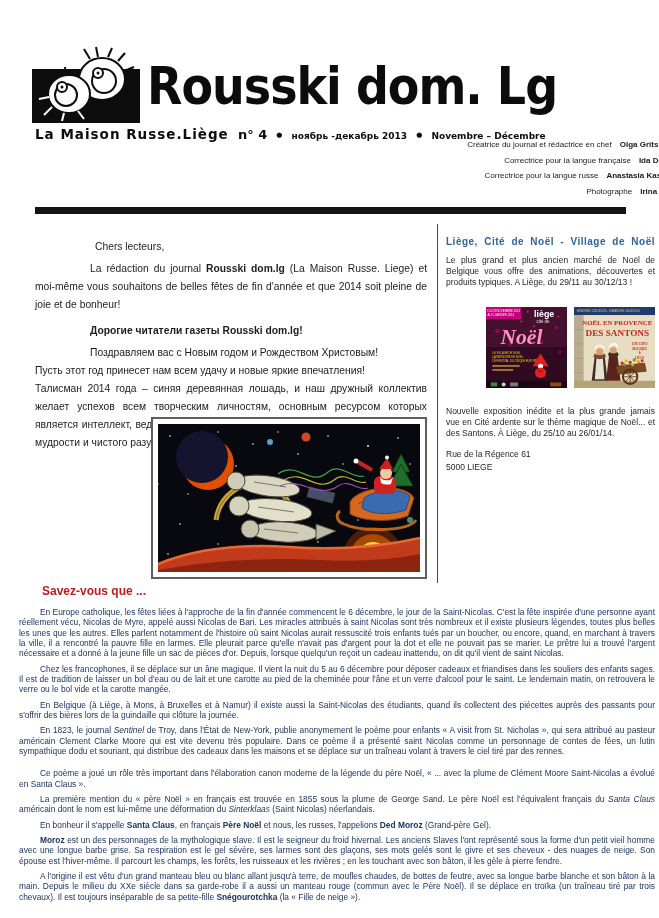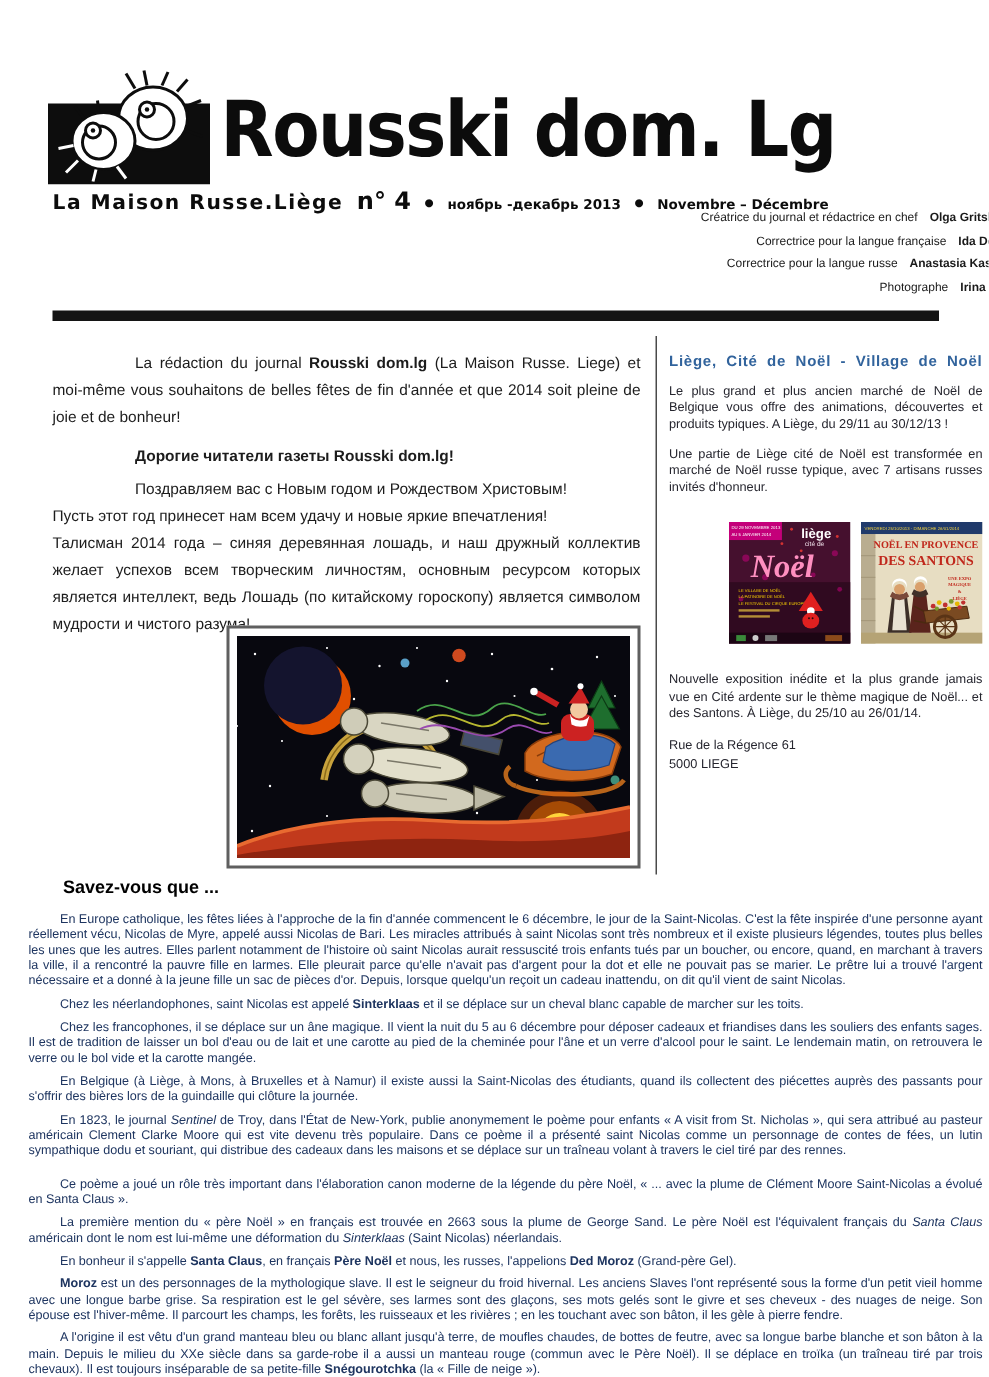--- a/index.html
+++ b/index.html
@@ -13,21 +13,21 @@
     position:absolute; left:147px; top:56px; margin:0;
     font-family:"DejaVu Sans", sans-serif; font-weight:bold;
     font-size:46px; letter-spacing:-1px; color:#0c0c0c; white-space:nowrap;
     transform:scaleY(1.12); transform-origin:top left;
   }
   .issue-line {
     position:absolute; left:35px; top:124px; white-space:nowrap;
     font-family:"DejaVu Sans", sans-serif; color:#0c0c0c;
   }
   .issue-line .brand { font-weight:bold; font-size:13.5px; letter-spacing:1px; }
-  .issue-line .issue-no { font-weight:bold; font-size:16px; margin-left:4px; }
+  .issue-line .issue-no { font-weight:bold; font-size:13px; margin-left:4px; }
   .issue-line .bullet { font-size:7px; vertical-align:2px; margin:0 4px; }
   .issue-line .dates { font-weight:bold; font-size:9px; }
   .credits { position:absolute; right:5px; top:137px; text-align:right; font-size:8px; line-height:15.5px; color:#1a1a1a; }
   .credit-row .role { font-weight:normal; }
   .credit-row .name { font-weight:bold; margin-left:8px; }
   .header-rule { position:absolute; left:35px; top:207px; width:591px; height:7px; background:#141414; }
   
   .divider-v { position:absolute; left:437px; top:224px; width:1px; height:359px; background:#4a4a4a; }
   .editorial { position:absolute; left:35px; top:230px; width:392px; font-size:10.3px; line-height:18px; }
   .editorial p { margin:0; }
@@ -47,21 +47,21 @@
     margin:6px 0 0; color:#31639c; font-size:10px; font-weight:bold;
     letter-spacing:0.5px; text-align:justify; text-align-last:justify;
   }
   .sidebar h2.second { margin-top:9px; line-height:1.95; }
   .sidebar p { margin:8px 0 0; font-size:8.5px; line-height:1.32; text-align:justify; color:#25252e; }
   .posters { display:flex; gap:7px; margin-top:8px;margin-left:40px; }
   .posters svg { display:block; }
   .address { margin-top:9px; font-size:8.5px; line-height:1.5; color:#25252e; }
   
   .savez { position:absolute; left:19px; top:584px; width:636px; color:#1e3560; }
-  .savez h2 { margin:0 0 0 23px; font-size:12px; font-weight:bold; color:#000000; }
+  .savez h2 { margin:0 0 0 23px; font-size:12px; font-weight:bold; color:#b91c1c; }
   .savez p { margin:5px 0 0; font-size:8.4px; line-height:1.23; text-align:justify; text-indent:21px; }
   .savez p.first { margin-top:9px; }
   .savez p.tight { margin-top:12px; }
   .b { font-weight:bold; }
   .i { font-style:italic; }
 </style>
 </head>
 <body>
 
 <div class="page">
@@ -125,20 +125,21 @@
     </div>
     <div class="credit-row">
       <span class="role">Photographe</span><span class="name">Irina Snytko</span>
     </div>
   </div>
 
   <div class="header-rule"></div>
   <div class="divider-v"></div>
 
   <section class="editorial">
+    <p class="salutation">Chers lecteurs,</p>
     <p class="e-p1"><span>La rédaction du journal </span><span class="b">Rousski dom.lg</span><span> (La Maison Russe. Liege) et moi-même vous souhaitons de belles fêtes de fin d'année et que 2014 soit pleine de joie et de bonheur!</span></p>
     <p class="ru-heading">Дорогие читатели газеты Rousski dom.lg!</p>
     <p class="ru-p1">Поздравляем вас с Новым годом и Рождеством Христовым!</p>
     <p>Пусть этот год принесет нам всем удачу и новые яркие впечатления!</p>
     <p class="ru-p3">Талисман 2014 года – синяя деревянная лошадь, и наш дружный коллектив желает успехов всем творческим личностям, основным ресурсом которых является интеллект, ведь Лошадь (по китайскому гороскопу) является символом мудрости и чистого разума!</p>
   </section>
 
   <figure class="postcard">
     <svg width="262" height="148" viewBox="0 0 262 148">
       <rect width="262" height="148" fill="#08080f"></rect>
@@ -228,21 +229,20 @@
 
       <path d="M0,140 Q55,118 131,123 Q200,128 262,114 L262,148 L0,148 Z" fill="#c23a1c"></path>
       <path d="M0,140 Q55,118 131,123 Q200,128 262,114" stroke="#e86a30" stroke-width="2.5" fill="none"></path>
       <path d="M0,146 Q80,132 160,136 Q220,139 262,130 L262,148 L0,148 Z" fill="#8e2410"></path>
     </svg>
   </figure>
 
   <aside class="sidebar">
     <h2>Liège, Cité de Noël - Village de Noël</h2>
     <p>Le plus grand et plus ancien marché de Noël de Belgique vous offre des animations, découvertes et produits typiques. A Liège, du 29/11 au 30/12/13 !</p>
-    <p>Une partie de Liège cité de Noël est transformée en marché de Noël russe typique, avec 7 artisans russes invités d'honneur.</p>
 
     <div class="posters">
 
       <svg width="101" height="101" viewBox="0 0 101 101">
         <rect width="101" height="101" fill="#45102e"></rect>
         <rect y="50" width="101" height="51" fill="#300a20"></rect>
         <g fill="#c4007a" opacity="0.55">
           <circle cx="14" cy="30" r="3"></circle>
             <circle cx="88" cy="26" r="2.5"></circle>
             <circle cx="70" cy="44" r="2"></circle>
@@ -344,24 +344,23 @@
     <p>Nouvelle exposition inédite et la plus grande jamais vue en Cité ardente sur le thème magique de Noël... et des Santons. À Liège, du 25/10 au 26/01/14.</p>
     <div class="address">
       <div>Rue de la Régence 61</div>
       <div>5000 LIEGE</div>
     </div>
   </aside>
 
   <section class="savez">
     <h2>Savez-vous que ...</h2>
     <p class="first"><span>En Europe catholique, les fêtes liées à l'approche de la fin d'année commencent le 6 décembre, le jour de la Saint-Nicolas. C'est la fête inspirée d'une personne ayant réellement vécu, Nicolas de Myre, appelé aussi Nicolas de Bari. Les miracles attribués à saint Nicolas sont très nombreux et il existe plusieurs légendes, toutes plus belles les unes que les autres. Elles parlent notamment de l'histoire où saint Nicolas aurait ressuscité trois enfants tués par un boucher, ou encore, quand, en marchant à travers la ville, il a rencontré la pauvre fille en larmes. Elle pleurait parce qu'elle n'avait pas d'argent pour la dot et elle ne pouvait pas se marier. Le prêtre lui a trouvé l'argent nécessaire et a donné à la jeune fille un sac de pièces d'or. Depuis, lorsque quelqu'un reçoit un cadeau inattendu, on dit qu'il vient de saint Nicolas.</span></p>
-    <p><span>Chez les néerlandophones, saint Nicolas est appelé </span><span class="b">Sinterklaas</span><span> et il se déplace sur un cheval blanc capable de marcher sur les toits.</span></p>
     <p><span>Chez les francophones, il se déplace sur un âne magique. Il vient la nuit du 5 au 6 décembre pour déposer cadeaux et friandises dans les souliers des enfants sages. Il est de tradition de laisser un bol d'eau ou de lait et une carotte au pied de la cheminée pour l'âne et un verre d'alcool pour le saint. Le lendemain matin, on retrouvera le verre ou le bol vide et la carotte mangée.</span></p>
     <p><span>En Belgique (à Liège, à Mons, à Bruxelles et à Namur) il existe aussi la Saint-Nicolas des étudiants, quand ils collectent des piécettes auprès des passants pour s'offrir des bières lors de la guindaille qui clôture la journée.</span></p>
     <p><span>En 1823, le journal </span><span class="i">Sentinel</span><span> de Troy, dans l'État de New-York, publie anonymement le poème pour enfants « A visit from St. Nicholas », qui sera attribué au pasteur américain Clement Clarke Moore qui est vite devenu très populaire. Dans ce poème il a présenté saint Nicolas comme un personnage de contes de fées, un lutin sympathique dodu et souriant, qui distribue des cadeaux dans les maisons et se déplace sur un traîneau volant à travers le ciel tiré par des rennes.</span></p>
     <p class="tight"><span>Ce poème a joué un rôle très important dans l'élaboration canon moderne de la légende du père Noël, « ... avec la plume de Clément Moore Saint-Nicolas a évolué en Santa Claus ».</span></p>
-    <p><span>La première mention du « père Noël » en français est trouvée en 2663 sous la plume de George Sand. Le père Noël est l'équivalent français du </span><span class="i">Santa Claus</span><span> américain dont le nom est lui-même une déformation du </span><span class="i">Sinterklaas</span><span> (Saint Nicolas) néerlandais.</span></p>
+    <p><span>La première mention du « père Noël » en français est trouvée en 1855 sous la plume de George Sand. Le père Noël est l'équivalent français du </span><span class="i">Santa Claus</span><span> américain dont le nom est lui-même une déformation du </span><span class="i">Sinterklaas</span><span> (Saint Nicolas) néerlandais.</span></p>
     <p><span>En bonheur il s'appelle </span><span class="b">Santa Claus</span><span>, en français </span><span class="b">Père Noël</span><span> et nous, les russes, l'appelions </span><span class="b">Ded Moroz</span><span> (Grand-père Gel).</span></p>
     <p><span class="b">Moroz</span><span> est un des personnages de la mythologique slave. Il est le seigneur du froid hivernal. Les anciens Slaves l'ont représenté sous la forme d'un petit vieil homme avec une longue barbe grise. Sa respiration est le gel sévère, ses larmes sont des glaçons, ses mots gelés sont le givre et ses cheveux - des nuages de neige. Son épouse est l'hiver-même. Il parcourt les champs, les forêts, les ruisseaux et les rivières ; en les touchant avec son bâton, il les gèle à pierre fendre.</span></p>
     <p><span>A l'origine il est vêtu d'un grand manteau bleu ou blanc allant jusqu'à terre, de moufles chaudes, de bottes de feutre, avec sa longue barbe blanche et son bâton à la main. Depuis le milieu du XXe siècle dans sa garde-robe il a aussi un manteau rouge (commun avec le Père Noël). Il se déplace en troïka (un traîneau tiré par trois chevaux). Il est toujours inséparable de sa petite-fille </span><span class="b">Snégourotchka</span><span> (la « Fille de neige »).</span></p>
   </section>
 
 </div>
 
 </body></html>

